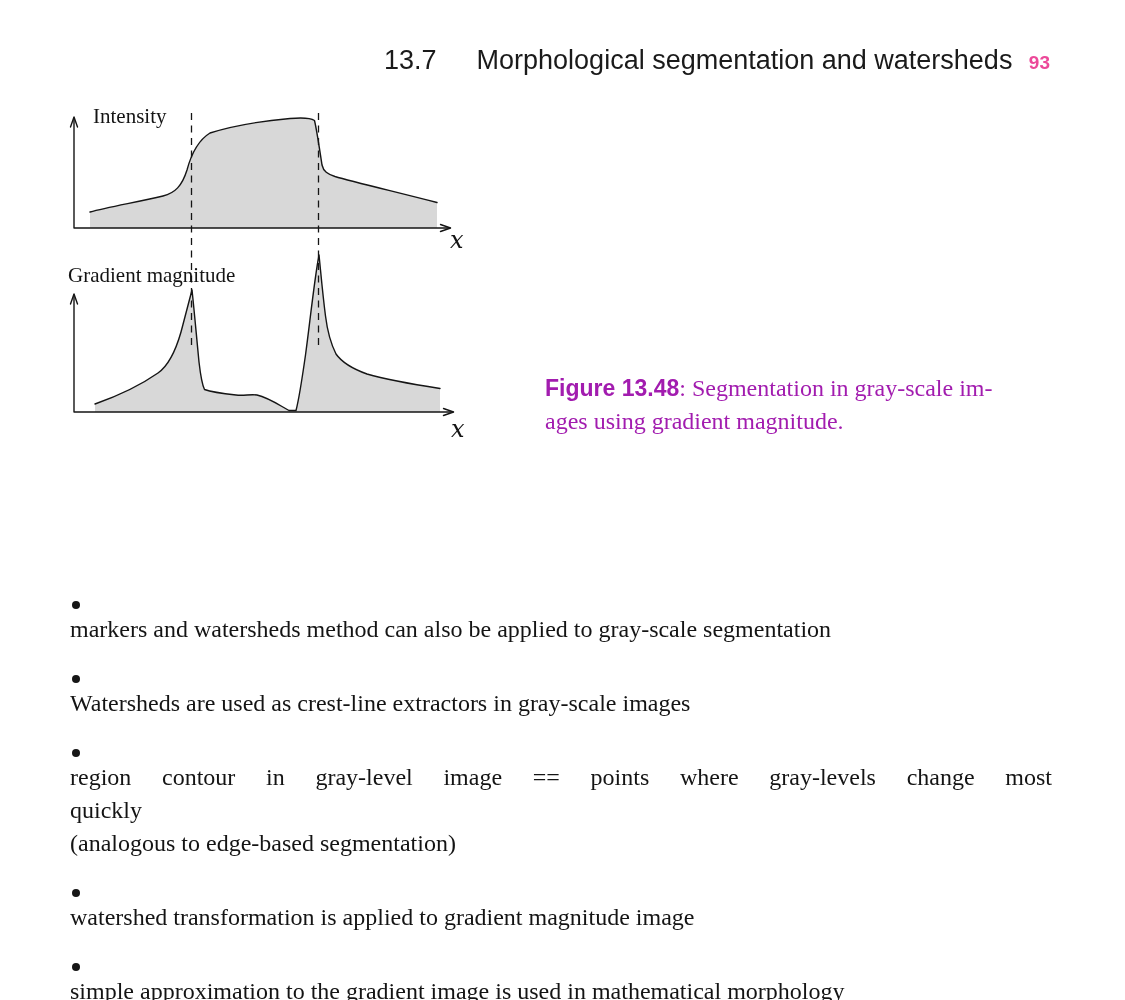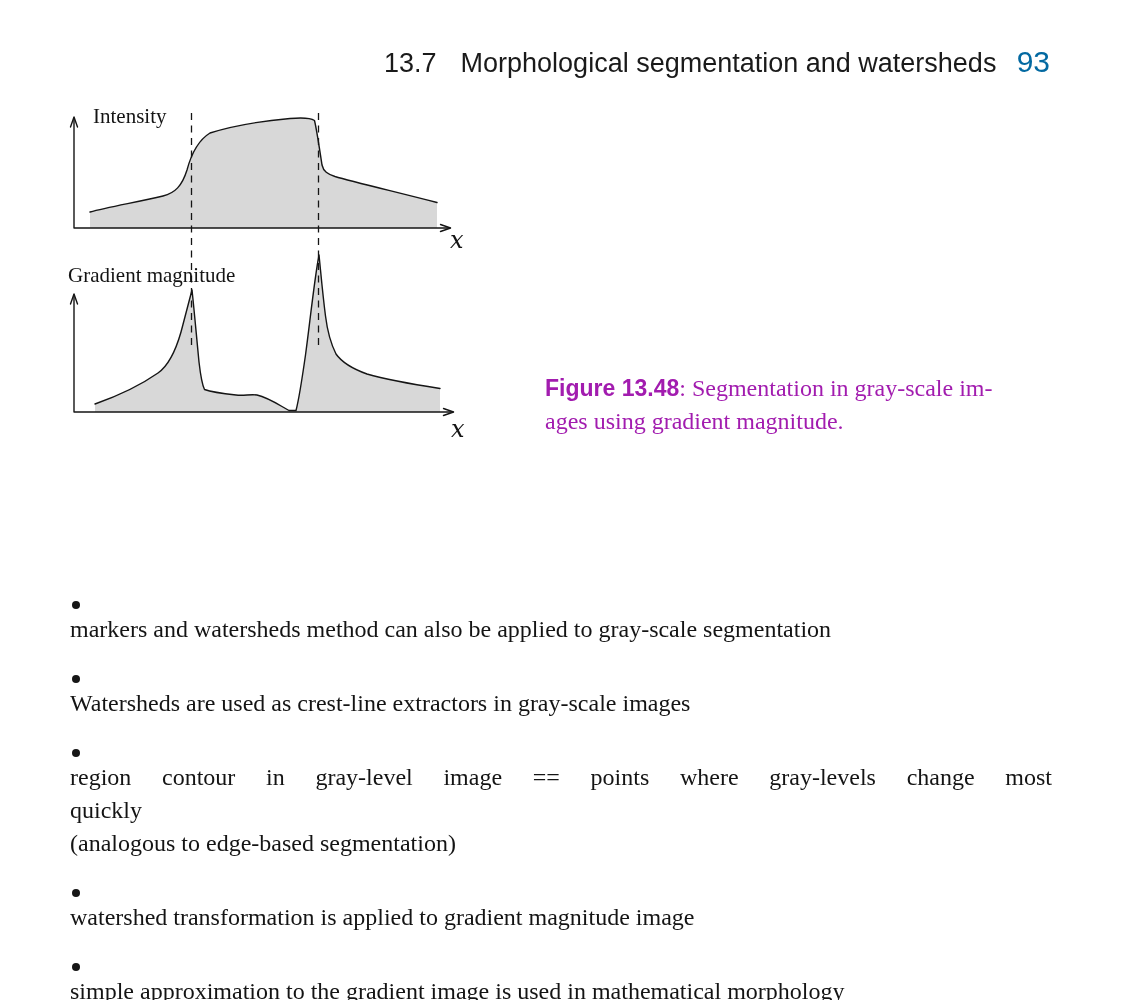--- a/index.html
+++ b/index.html
@@ -11,22 +11,22 @@
   }
   .page { position:relative; width:1125px; height:1000px; overflow:hidden; background:#fff; }
 
   
   .running-head {
     position:absolute; left:384px; top:45px; width:666px;
     display:flex; align-items:baseline;
     font-family:"Liberation Sans",sans-serif;
     font-size:27px; font-weight:400; color:#1a1a1a;
   }
-  .rh-num { margin-right:24px; }
-  .rh-page { margin-left:auto; font-weight:400; font-size:30px; color:#0369a1; }
+  .rh-num { margin-right:40px; }
+  .rh-page { margin-left:auto; font-weight:700; font-size:19px; color:#ec4899; }
 
   
   .figure-svg { position:absolute; left:50px; top:95px; width:430px; height:360px; }
   .stroke { fill:none; stroke:#151515; stroke-width:1.4px; stroke-linejoin:round; stroke-linecap:round; }
   .dashed { fill:none; stroke:#151515; stroke-width:1.3px; stroke-dasharray:7 5.5; }
   .fig-label { font-family:"Liberation Serif","DejaVu Serif",serif; font-size:21px; fill:#141414; }
   .fig-x { font-family:"DejaVu Serif",serif; font-style:italic; font-size:24px; fill:#141414; }
 
   
   .caption { position:absolute; left:545px; top:372px; width:548px; font-size:24px; line-height:33px; color:#a21caf; }

